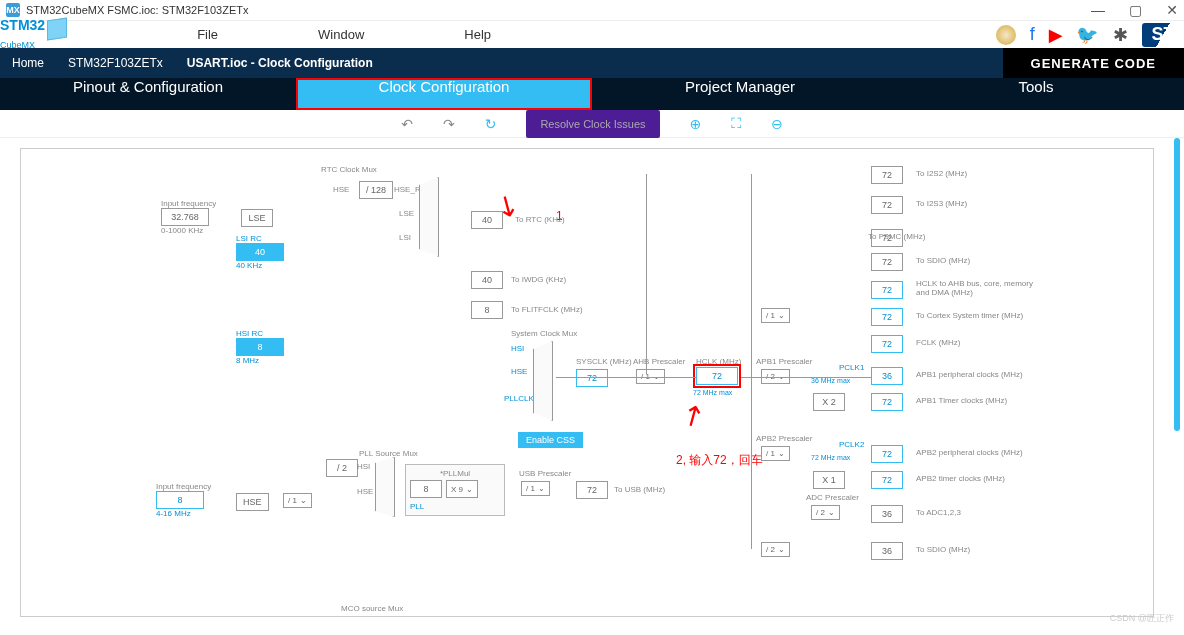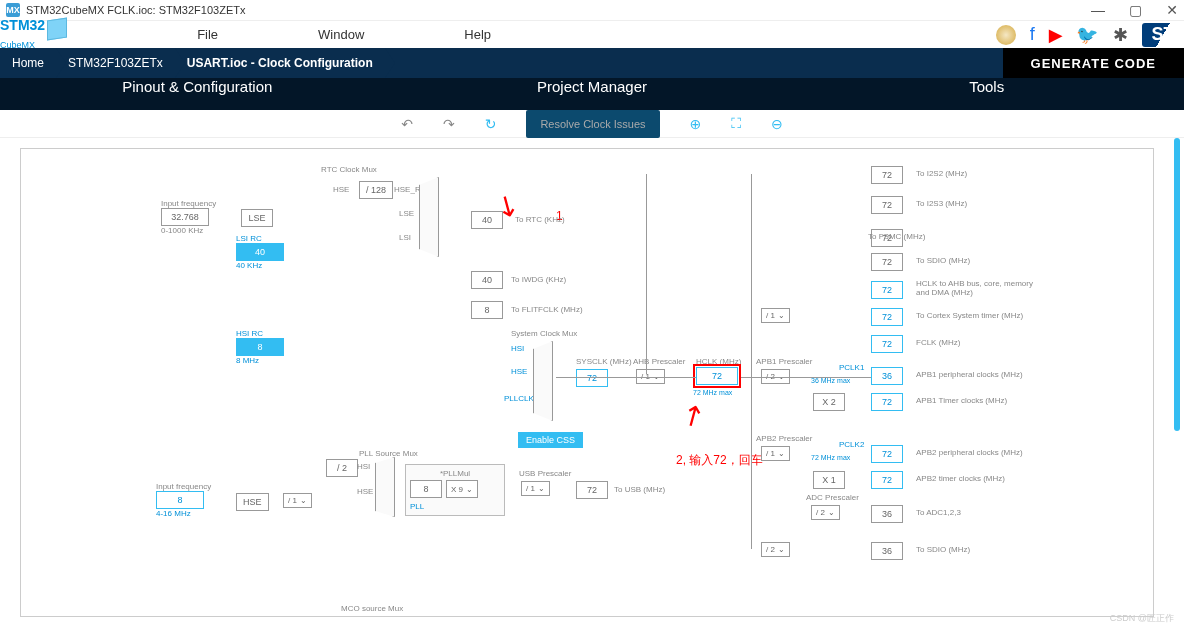--- a/index.html
+++ b/index.html
@@ -20,21 +20,21 @@
 .bc-item{padding:0 12px;height:100%;display:flex;align-items:center;position:relative;background:#0a2d4e}
 .bc-item::after{content:'';position:absolute;right:-10px;top:0;border-left:10px solid #0a2d4e;border-top:15px solid transparent;border-bottom:15px solid transparent;z-index:2}
 .bc-item:nth-child(1){background:#0a2d4e}
 .bc-item.active{font-weight:bold}
 .gen-btn{margin-left:auto;background:#000000;color:#fff;padding:0 28px;height:100%;display:flex;align-items:center;font-weight:bold;font-size:13px;letter-spacing:1px;cursor:pointer}
 .tabs{height:32px;display:flex;background:#031628}
 .tab{flex:1;display:flex;align-items:flex-start;justify-content:center;color:#fff;font-size:15px;cursor:pointer}
 .tab.active{background:#33bdf2;color:#fff}
 .tab.active.highlighted{outline:2px solid red;outline-offset:-2px}
 .toolbar{height:28px;display:flex;align-items:center;justify-content:center;gap:30px;color:#888;font-size:14px;border-bottom:1px solid #eee}
-.toolbar .resolve{background:#0c4a6e;color:#aaa;padding:8px 14px;font-size:11px;border-radius:2px}
+.toolbar .resolve{background:#4c1d95;color:#aaa;padding:8px 14px;font-size:11px;border-radius:2px}
 .toolbar .zoom{color:#33bdf2}
 .canvas-wrap{position:relative;height:489px;overflow:hidden}
 .scroll-ind{position:absolute;right:4px;top:0;width:6px;height:60%;background:#33bdf2;border-radius:3px}
 .canvas{position:absolute;left:20px;top:10px;right:30px;bottom:10px;border:1px solid #ccc;background:#fff}
 .node{position:absolute;font-size:8px;color:#666}
 .lbl{font-size:8px;color:#888;position:absolute}
 .box{border:1px solid #999;background:#fff;text-align:center;padding:3px 6px;font-size:9px;color:#666;display:inline-block;min-width:32px}
 .box.blue{border:1px solid #33bdf2;color:#0090d8}
 .box.filled{background:#33bdf2;color:#fff;border-color:#33bdf2}
 .box.red-hl{outline:2px solid red;outline-offset:1px}
@@ -49,21 +49,21 @@
 .pll-box{border:1px solid #bbb;background:#fafafa;padding:4px}
 .css-btn{background:#33bdf2;color:#fff;padding:3px 8px;font-size:9px;display:inline-block}
 .watermark{position:absolute;right:10px;bottom:2px;font-size:9px;color:#ccc}
 .ten-badge{width:20px;height:20px;border-radius:50%;background:radial-gradient(#f5e7c4,#d4a93f);display:inline-block}
 </style>
 </head>
 <body>
 
 <div class="titlebar">
   <span class="icon">MX</span>
-  <span>STM32CubeMX FCLK.ioc: STM32F103ZETx</span>
+  <span>STM32CubeMX FSMC.ioc: STM32F103ZETx</span>
   <div class="window-ctrls">
     <span>—</span>
     <span>▢</span>
     <span>✕</span>
   </div>
 </div>
 
 <div class="appbar">
   <div class="logo">
     <span>STM32</span><span class="logo-cube"></span>
@@ -95,20 +95,23 @@
       <span>USART.ioc - Clock Configuration</span>
     </div>
   <div class="gen-btn">
       <span>GENERATE CODE</span>
     </div>
 </div>
 
 <div class="tabs">
   <div class="tab">
       <span>Pinout &amp; Configuration</span>
+    </div>
+  <div class="tab active highlighted">
+      <span>Clock Configuration</span>
     </div>
   <div class="tab">
       <span>Project Manager</span>
     </div>
   <div class="tab">
       <span>Tools</span>
     </div>
 </div>
 
 <div class="toolbar">

